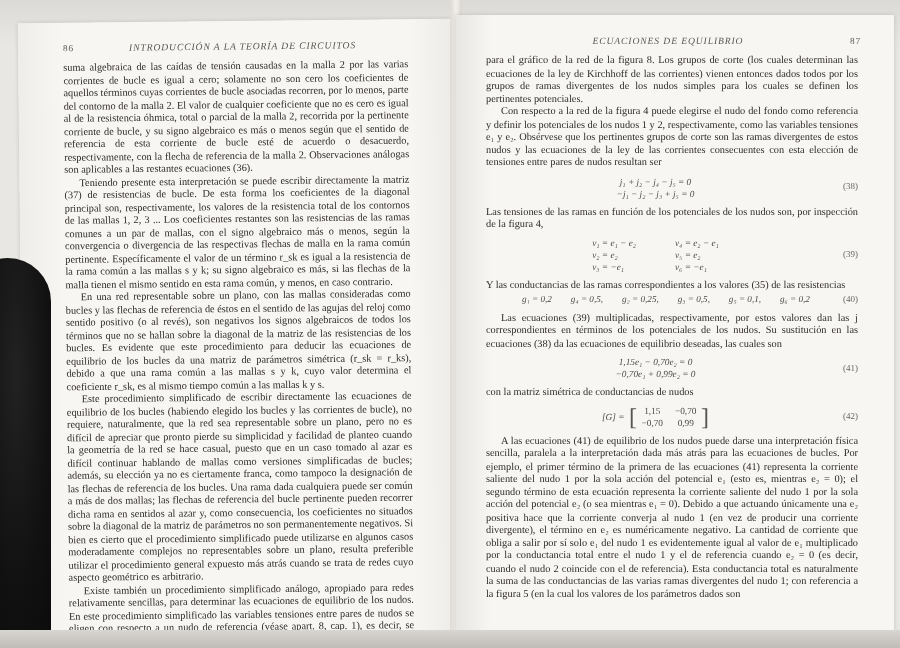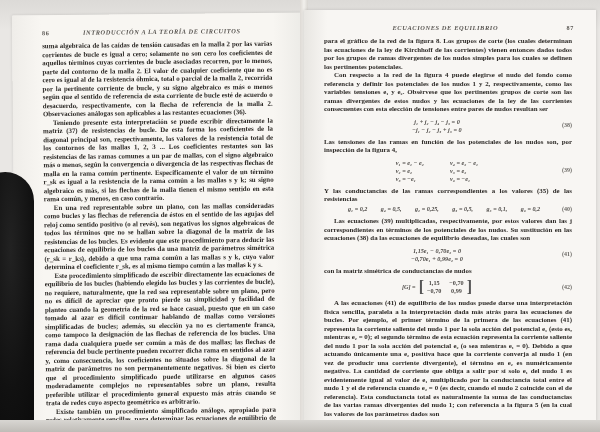--- a/index.html
+++ b/index.html
@@ -2,21 +2,21 @@
 <html><head>
 <meta charset="utf-8">
 <style>
   html, body { margin:0; padding:0; }
   body {
     width:600px; height:432px; overflow:hidden; position:relative;
     background:#e9e7e4;
     font-family:"Liberation Serif", "DejaVu Serif", serif;
     color:#2a2826;
   }
-  .scene { position:absolute; inset:0;font-weight:bold; }
+  .scene { position:absolute; inset:0; }
   .shadow-top {
     position:absolute; left:0; top:0; width:600px; height:30px;
     background:linear-gradient(#dcdad7, rgba(233,231,228,0));
   }
   .page {
     position:absolute; background:#f7f5f1;
     box-shadow: 0 0 3px rgba(0,0,0,0.15);
   }
   .page-left {
     left:14px; top:14px; width:290px; height:416px;

